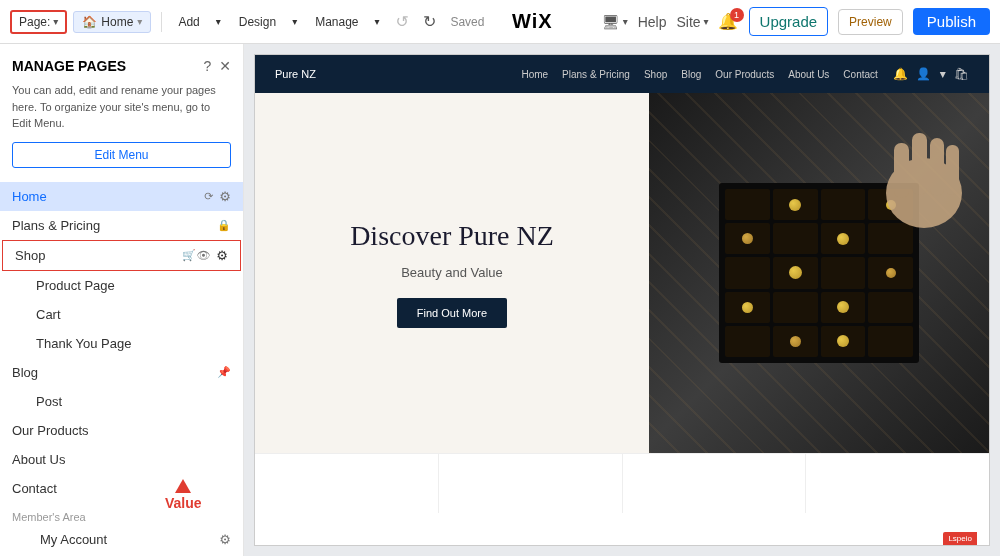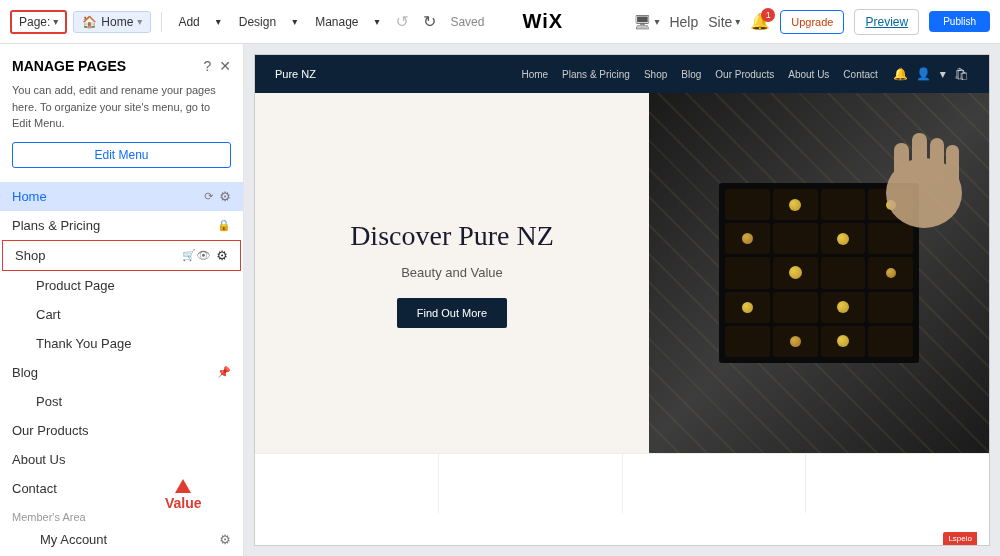--- a/index.html
+++ b/index.html
@@ -32,30 +32,30 @@
     .top-bar-right { display: flex; align-items: center; gap: 10px; margin-left: auto; }
     .top-bar-icon-btn { font-size: 14px; color: #555; cursor: pointer; display: flex; align-items: center; gap: 3px; }
     .top-bar-icon-btn .chevron { font-size: 10px; }
     .notification-btn { position: relative; font-size: 16px; color: #555; cursor: pointer; }
     .notification-badge {
       position: absolute; top: -4px; right: -5px; background: #e03c31; color: #fff;
       font-size: 9px; border-radius: 50%; width: 14px; height: 14px;
       display: flex; align-items: center; justify-content: center;
     }
     .upgrade-btn {
-      background: #fff; border: 1px solid #116dff; color: #c2410c; border-radius: 4px;
-      padding: 5px 10px; font-size: 11px; cursor: pointer;
+      background: #fff; border: 1px solid #116dff; color: #0f766e; border-radius: 4px;
+      padding: 5px 10px; font-size: 15px; cursor: pointer;
     }
     .preview-btn {
-      background: #fff; border: 1px solid #ccc; color: #0369a1; border-radius: 4px;
-      padding: 5px 10px; font-size: 12px; cursor: pointer; text-decoration: underline;
+      background: #fff; border: 1px solid #ccc; color: #a16207; border-radius: 4px;
+      padding: 5px 10px; font-size: 12px; cursor: pointer;
     }
     .publish-btn {
       background: #116dff; border: none; color: #fff; border-radius: 4px;
-      padding: 5px 14px; font-size: 10px; cursor: pointer; font-weight: 500;
+      padding: 5px 14px; font-size: 15px; cursor: pointer; font-weight: 500;
     }
 
     
     .main-area { display: flex; flex: 1; overflow: hidden; }
 
     
     .sidebar {
       width: 244px; background: #fff; border-right: 1px solid #e5e5e5;
       display: flex; flex-direction: column; flex-shrink: 0; overflow-y: auto;
     }

